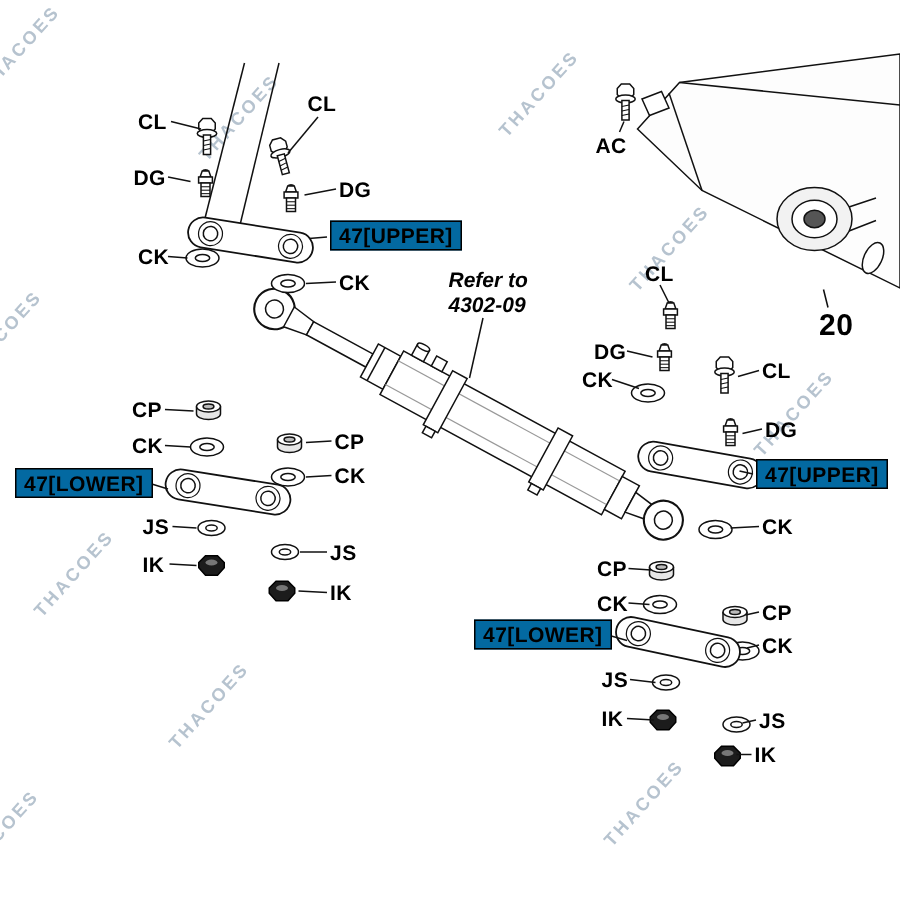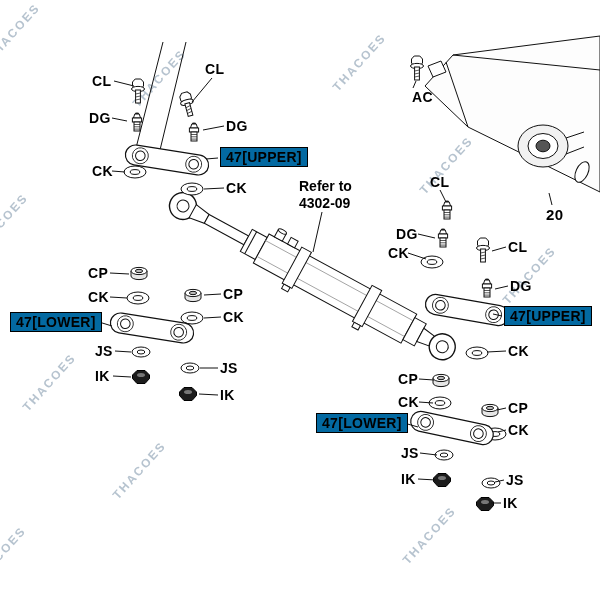--- a/index.html
+++ b/index.html
@@ -19,28 +19,29 @@
     color:#000;
     line-height:1;
     white-space:nowrap;
     letter-spacing:.3px;
   }
   .label.boxed {
     border:1.5px solid #000;
     padding:2px 5px;
     background:#0369a1;
   }
-  .label.part-num { font-size:15px; }
+  .label.part-num { font-size:20px; }
   .note {
     position:absolute;
     font-size:14px;
     font-weight:700;
     line-height:1.2;
     color:#000;
     white-space:nowrap;
+    font-style:italic;
   }
   .wm {
     font-size:12px;
     font-weight:700;
     letter-spacing:2px;
     fill:#b6c3cf;
   }
 </style>
 </head>
 <body>
@@ -240,21 +241,21 @@
   <div class="label" style="left:88px;top:266px">CP</div>
   <div class="label" style="left:88px;top:290px">CK</div>
   <div class="label" style="left:223px;top:287px">CP</div>
   <div class="label" style="left:223px;top:310px">CK</div>
   <div class="label boxed" style="left:10px;top:312px">47[LOWER]</div>
   <div class="label" style="left:95px;top:344px">JS</div>
   <div class="label" style="left:220px;top:361px">JS</div>
   <div class="label" style="left:95px;top:369px">IK</div>
   <div class="label" style="left:220px;top:388px">IK</div>
 
-  <div class="label" style="left:412px;top:90px">AC</div>
+  <div class="label" style="left:397px;top:90px">AC</div>
   <div class="label" style="left:430px;top:175px">CL</div>
   <div class="label part-num" style="left:546px;top:207px">20</div>
   <div class="label" style="left:396px;top:227px">DG</div>
   <div class="label" style="left:508px;top:240px">CL</div>
   <div class="label" style="left:388px;top:246px">CK</div>
   <div class="label" style="left:510px;top:279px">DG</div>
   <div class="label boxed" style="left:504px;top:306px">47[UPPER]</div>
   <div class="label" style="left:508px;top:344px">CK</div>
   <div class="label" style="left:398px;top:372px">CP</div>
   <div class="label" style="left:398px;top:395px">CK</div>

